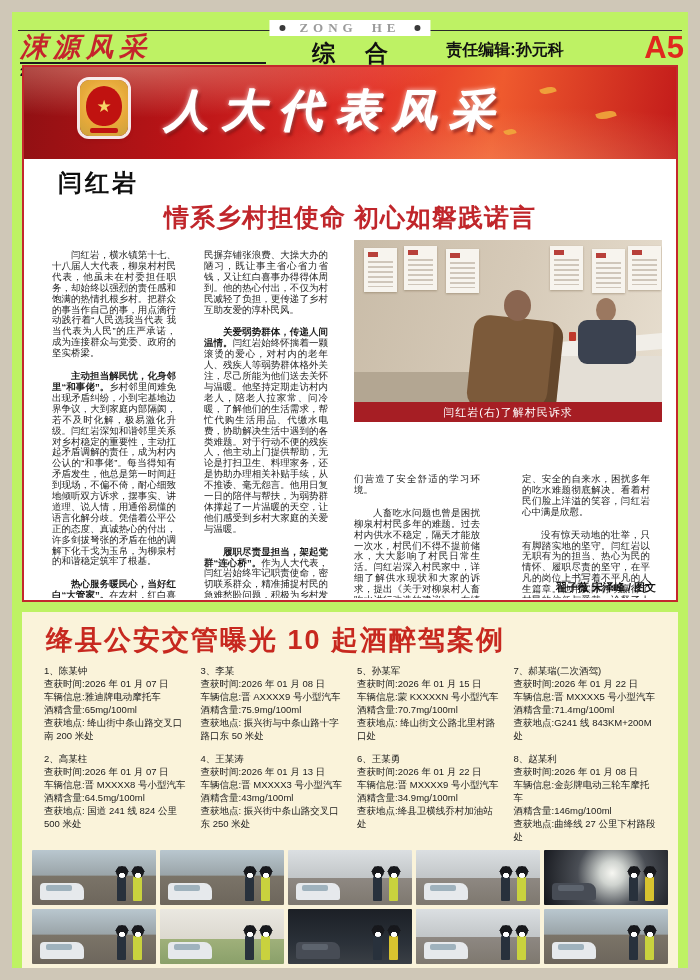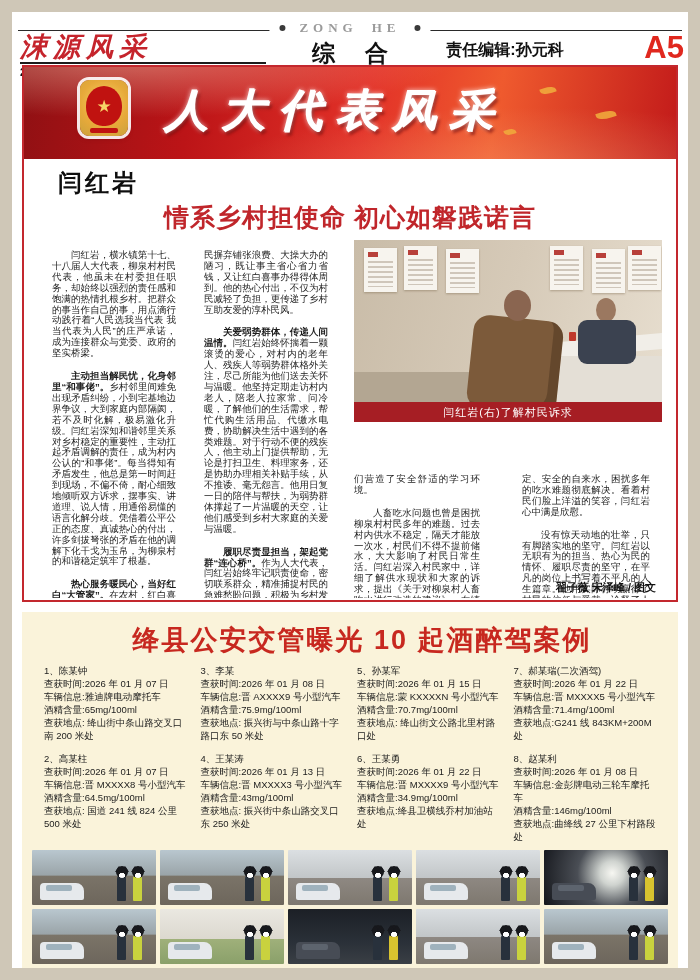--- a/index.html
+++ b/index.html
@@ -1,18 +1,18 @@
 <!DOCTYPE html>
 <html><head>
 <meta charset="utf-8">
 <style>
   html,body{margin:0;padding:0;}
   body{width:700px;height:980px;font-family:"Liberation Sans",sans-serif;background:#fff;}
   .frame{position:relative;width:700px;height:980px;background:#cfc7b7;overflow:hidden;}
-  .page{position:absolute;left:12px;top:12px;width:676px;height:956px;background:#ffffff;overflow:hidden;}
+  .page{position:absolute;left:12px;top:12px;width:676px;height:956px;background:#bef264;overflow:hidden;}
 
   
   .hline{position:absolute;top:18px;left:6px;right:6px;height:1px;background:#2a2a2a;}
   .hcenter{position:absolute;top:8px;left:50%;transform:translateX(-50%);background:#fff;padding:0 10px;
            display:flex;align-items:center;gap:14px;color:#9a9a9a;font-family:"Liberation Serif",serif;
            font-size:13px;letter-spacing:5px;font-weight:bold;}
   .hdot{width:6px;height:6px;border-radius:50%;background:#3a3a3a;display:inline-block;}
   .masthead{position:absolute;left:8px;top:17px;font-family:"Liberation Serif",serif;font-weight:bold;
             font-style:italic;font-size:27px;color:#c5242c;letter-spacing:6px;}
   .mast-rule{position:absolute;left:8px;top:50px;width:246px;height:2px;background:#1c1c1c;}
@@ -77,21 +77,21 @@
   .ap-man1-head{position:absolute;left:150px;top:50px;width:27px;height:31px;border-radius:50%;background:#8a6550;}
   .ap-man1-body{position:absolute;left:116px;top:78px;width:90px;height:94px;border-radius:16px;background:#7c5a3a;transform:rotate(6deg);
                 box-shadow:inset -10px -6px 0 rgba(70,48,28,.45);}
   .ap-chair{position:absolute;left:128px;top:164px;width:62px;height:10px;background:#1d1d20;border-radius:2px;}
   .ap-chair-leg{position:absolute;width:4px;height:24px;background:#232327;top:172px;}
   .ap-caption{position:absolute;left:0;right:0;bottom:0;height:20px;background:#a61e24;color:#fff;
               font-size:11px;line-height:20px;text-align:center;letter-spacing:1px;}
 
   
   .cases-box{position:absolute;left:10px;top:600px;width:656px;height:356px;background:#faf3da;box-sizing:border-box;}
-  .cases-title{position:absolute;left:0;right:0;top:10px;text-align:center;font-size:27px;font-weight:bold;
+  .cases-title{position:absolute;left:0;right:0;top:10px;text-align:left;font-size:27px;font-weight:bold;
                color:#c7281f;letter-spacing:2px;margin-left:24px;}
   .cases-cols{position:absolute;left:22px;right:22px;top:52px;height:182px;overflow:hidden;
               column-count:4;column-gap:14px;font-size:9.5px;line-height:13px;color:#1c1c1c;}
   .case{break-inside:avoid-column;margin:0;}
 
   .photo-row{position:absolute;left:10px;right:10px;height:55px;display:flex;gap:4px;}
   .row1{top:238px;} .row2{top:297px;}
   .snap{position:relative;flex:1 1 0;overflow:hidden;border-radius:1px;}
   .snap[data-tone="day"]{background:linear-gradient(180deg,#b9c7cf 0%,#9aa4a8 46%,#7b7468 47%,#6d665c 100%);}
   .snap[data-tone="pale"]{background:linear-gradient(180deg,#dbdfe2 0%,#c2c6c8 50%,#8e8882 51%,#7e786f 100%);}

